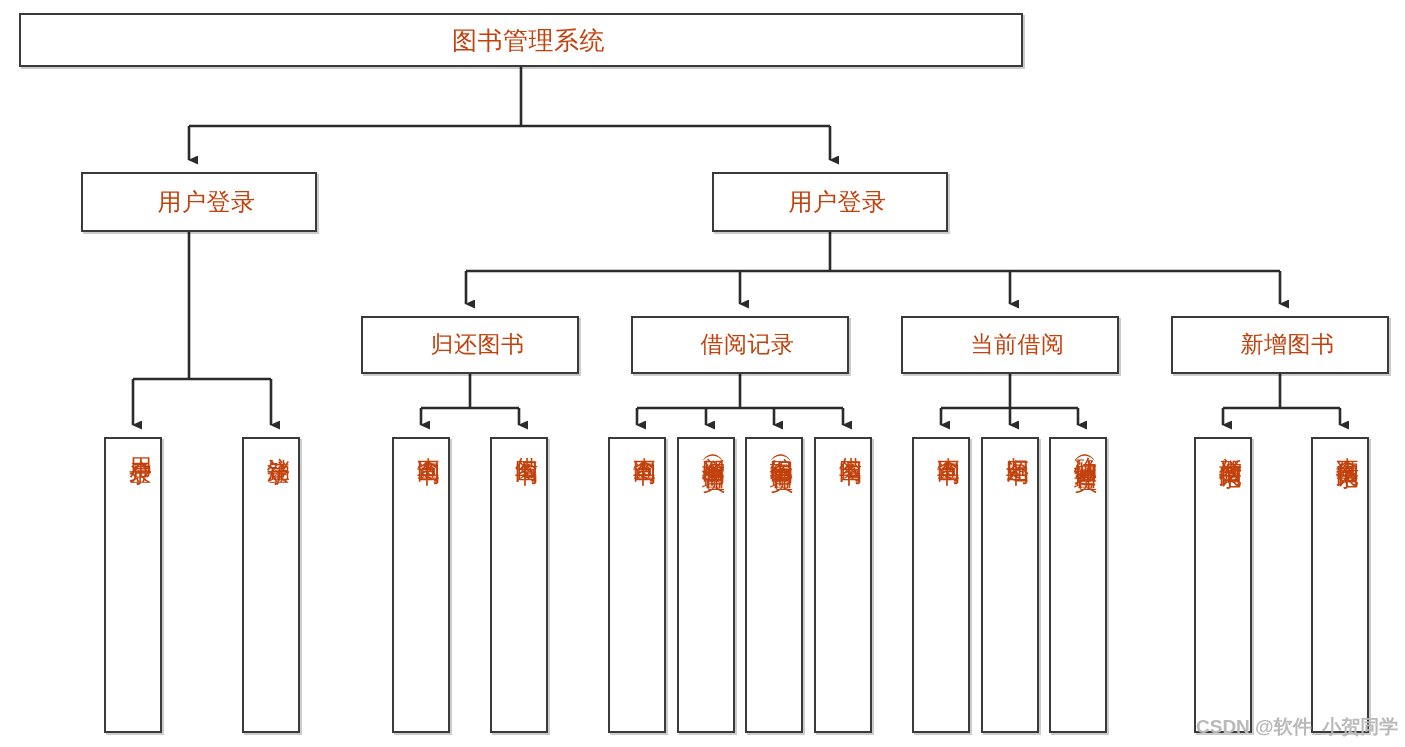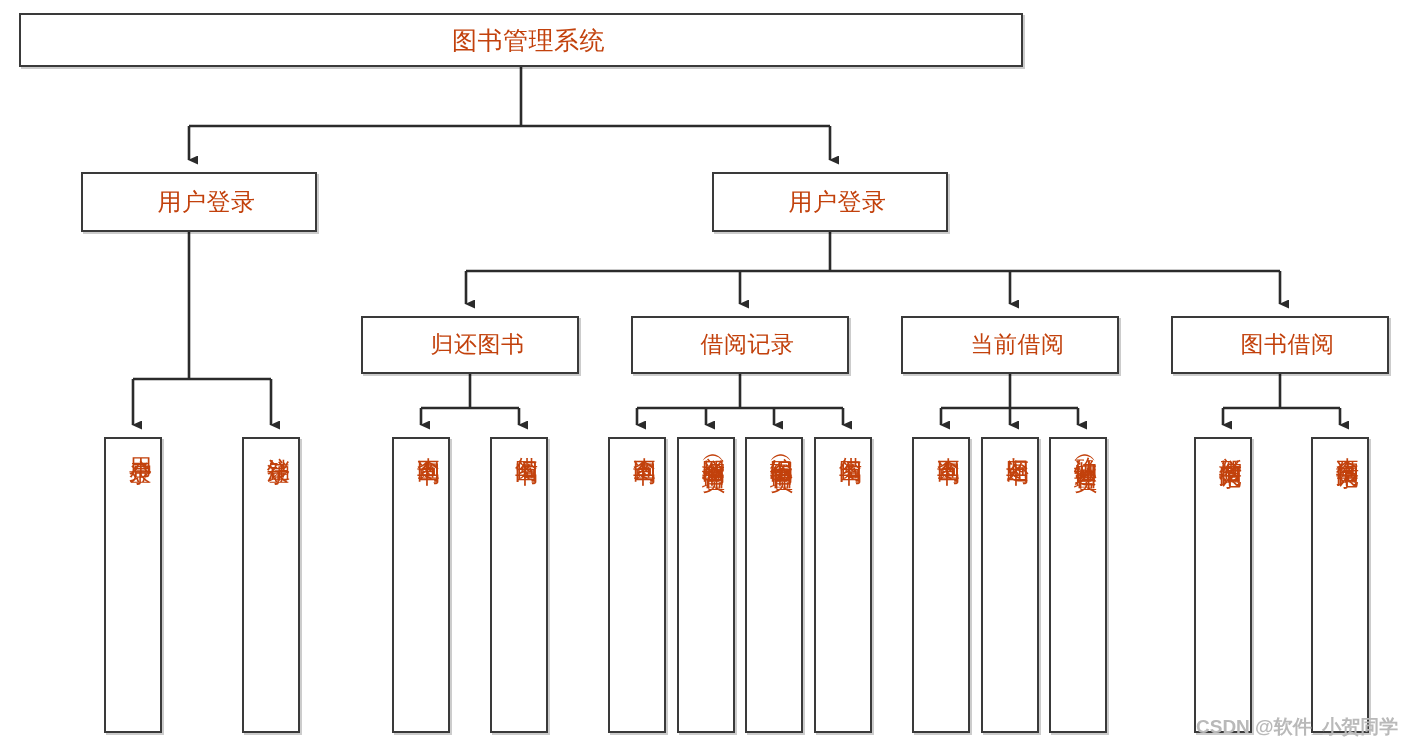--- a/index.html
+++ b/index.html
@@ -136,21 +136,21 @@
   <div class="node-box node-l3" style="left:361px; top:316px; width:218px; height:58px;">
     <span class="node-label">归还图书</span>
   </div>
   <div class="node-box node-l3" style="left:631px; top:316px; width:218px; height:58px;">
     <span class="node-label">借阅记录</span>
   </div>
   <div class="node-box node-l3" style="left:901px; top:316px; width:218px; height:58px;">
     <span class="node-label">当前借阅</span>
   </div>
   <div class="node-box node-l3" style="left:1171px; top:316px; width:218px; height:58px;">
-    <span class="node-label">图书借阅</span>
+    <span class="node-label">新增图书</span>
   </div>
 
   <div class="node-box node-leaf" style="left:104px; top:437px; width:58px; height:296px;">
     <span class="node-label">用户登录</span>
   </div>
   <div class="node-box node-leaf" style="left:242px; top:437px; width:58px; height:296px;">
     <span class="node-label">注销登录</span>
   </div>
 
   <div class="node-box node-leaf" style="left:392px; top:437px; width:58px; height:296px;">

